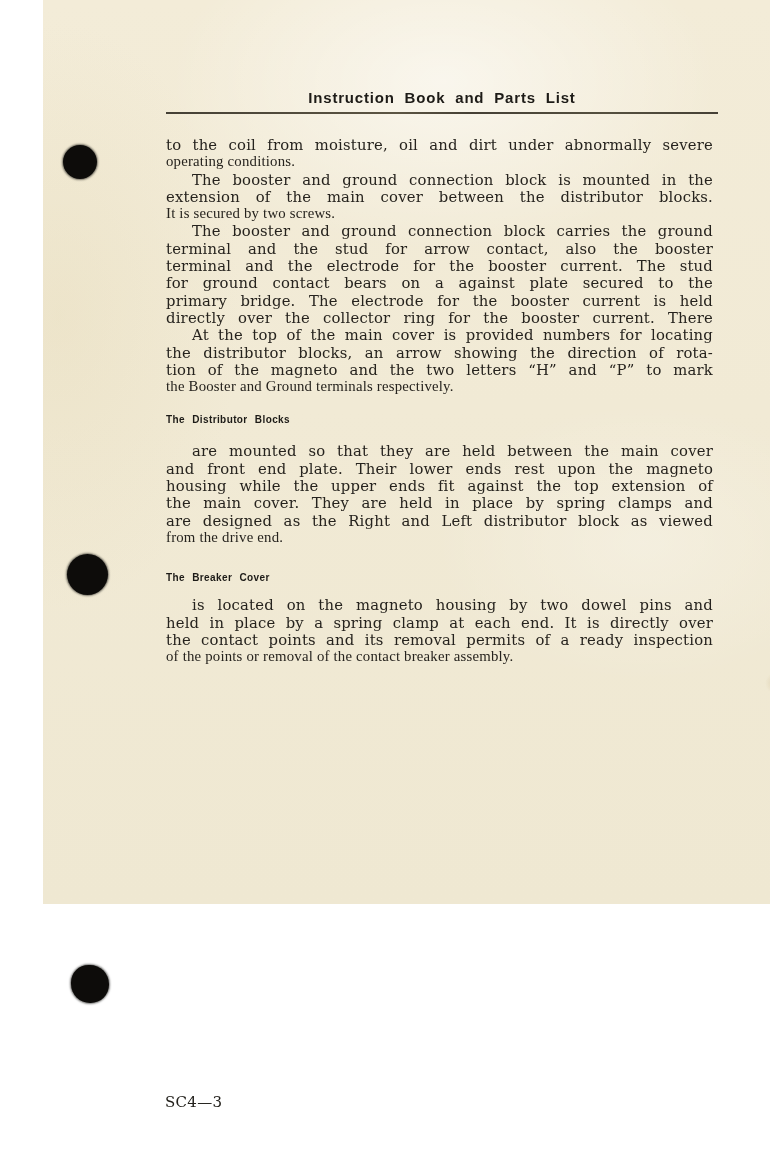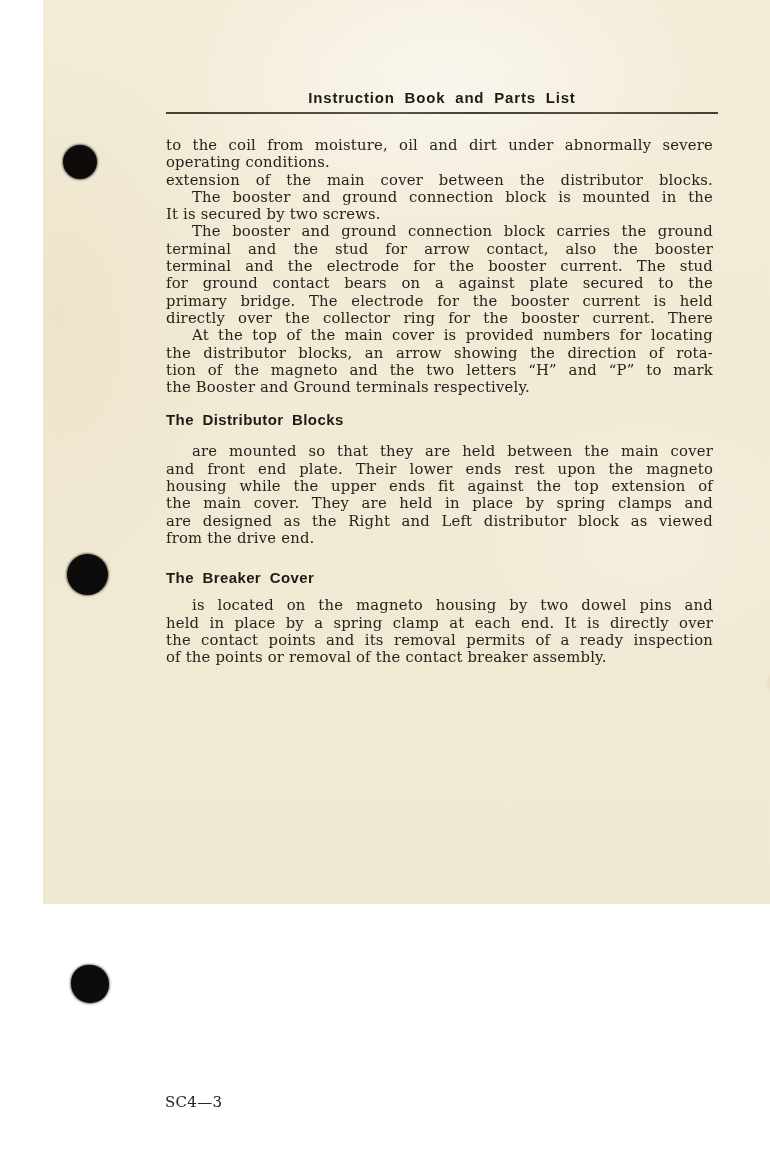--- a/index.html
+++ b/index.html
@@ -97,27 +97,27 @@
     letter-spacing: 0.2px;
   }
 
   .para { margin: 0; }
 
   .line {
     display: block;
     text-align: justify;
     text-align-last: justify;
   }
-  .line.last { text-align-last: left; }
+  .line.last { text-align-last: left; font-family: Liberation Serif, serif; }
   .line.indent { text-indent: 26px; }
 
   .heading {
     font-family: "Liberation Sans", sans-serif;
     font-weight: 700;
-    font-size: 15px;
+    font-size: 10px;
     letter-spacing: 0.4px;
     word-spacing: 4px;
     color: #1d1b17;
     line-height: 18px;
   }
   .heading.h1 { margin-top: 16px; margin-bottom: 13px; }
   .heading.h2 { margin-top: 23px; margin-bottom: 9px; }
 
   .folio {
     position: absolute;
@@ -147,22 +147,22 @@
     <div class="rule"></div>
 
     <div class="bodytext">
 
       <p class="para">
         <span class="line">to the coil from moisture, oil and dirt under abnormally severe</span>
         <span class="line last">operating conditions.</span>
       </p>
 
       <p class="para">
+        <span class="line indent">The booster and ground connection block is mounted in the</span>
         <span class="line">extension of the main cover between the distributor blocks.</span>
-        <span class="line indent">The booster and ground connection block is mounted in the</span>
         <span class="line last">It is secured by two screws.</span>
       </p>
 
       <p class="para">
         <span class="line indent">The booster and ground connection block carries the ground</span>
         <span class="line">terminal and the stud for arrow contact, also the booster</span>
         <span class="line">terminal and the electrode for the booster current. The stud</span>
         <span class="line">for ground contact bears on a against plate secured to the</span>
         <span class="line">primary bridge. The electrode for the booster current is held</span>
         <span class="line">directly over the collector ring for the booster current. There</span>

